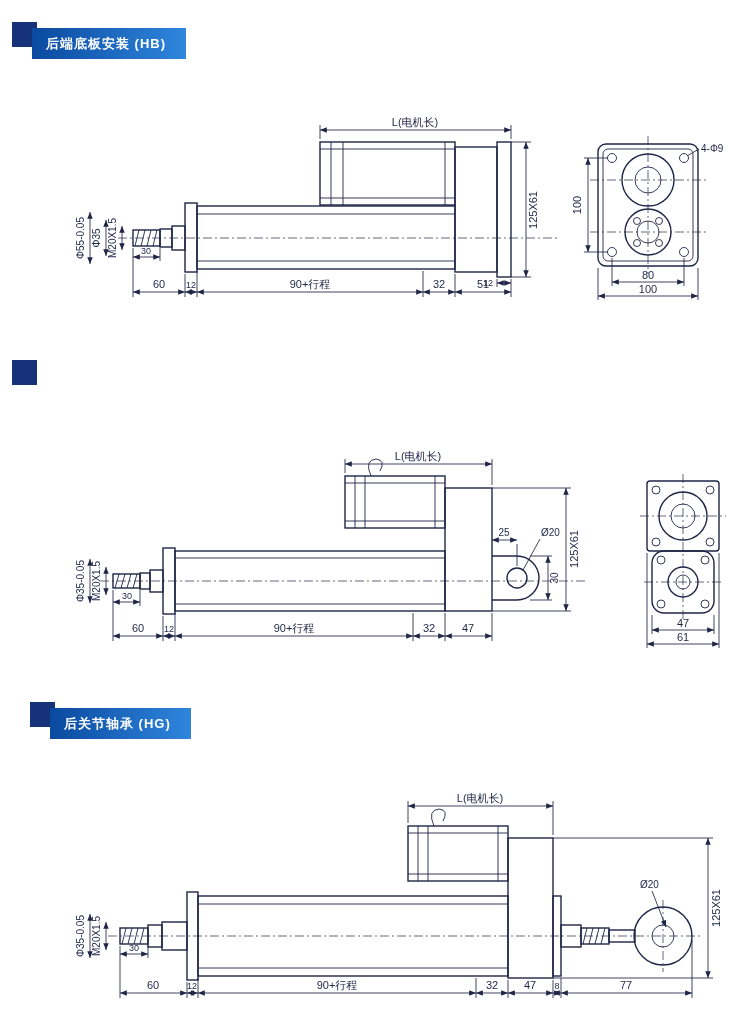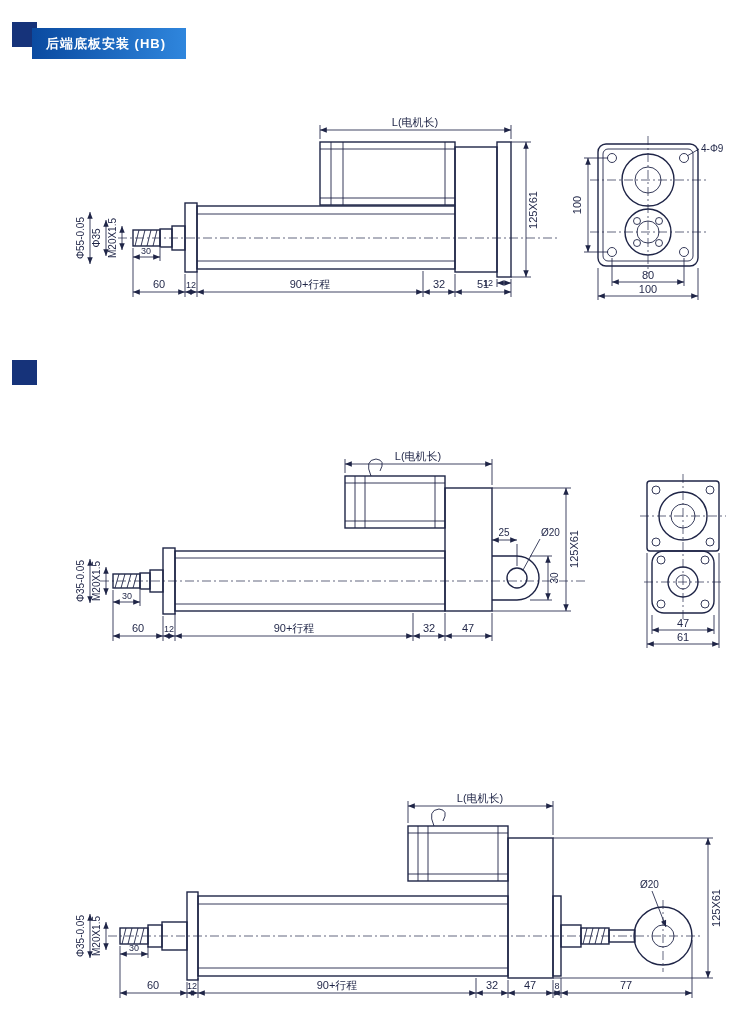--- a/index.html
+++ b/index.html
@@ -276,20 +276,26 @@
         <line x1="652" y1="194" x2="714" y2="194" marker-start="url(#m2)" marker-end="url(#m2)"></line>
         <text x="683" y="191">47</text>
         <line x1="647" y1="117" x2="647" y2="212"></line>
         <line x1="719" y1="117" x2="719" y2="212"></line>
         <line x1="647" y1="208" x2="719" y2="208" marker-start="url(#m2)" marker-end="url(#m2)"></line>
         <text x="683" y="205">61</text>
       </g>
     </g>
   </svg>
 
+  <div class="banner" style="top:702px;left:30px">
+    <div class="banner-square"></div>
+    <div class="banner-bar">
+      <span>后关节轴承 (HG)</span>
+    </div>
+  </div>
 
   <svg class="drawing" style="top:778px" height="232" viewBox="0 0 750 232">
     <defs>
       <marker id="m3" markerWidth="9" markerHeight="8" refX="8.5" refY="4" orient="auto-start-reverse">
         <path d="M0.5,0.8 L8.5,4 L0.5,7.2 Z" fill="#1f2547"></path>
       </marker>
     </defs>
 
     <line class="cl" x1="108" y1="158" x2="702" y2="158"></line>
 

